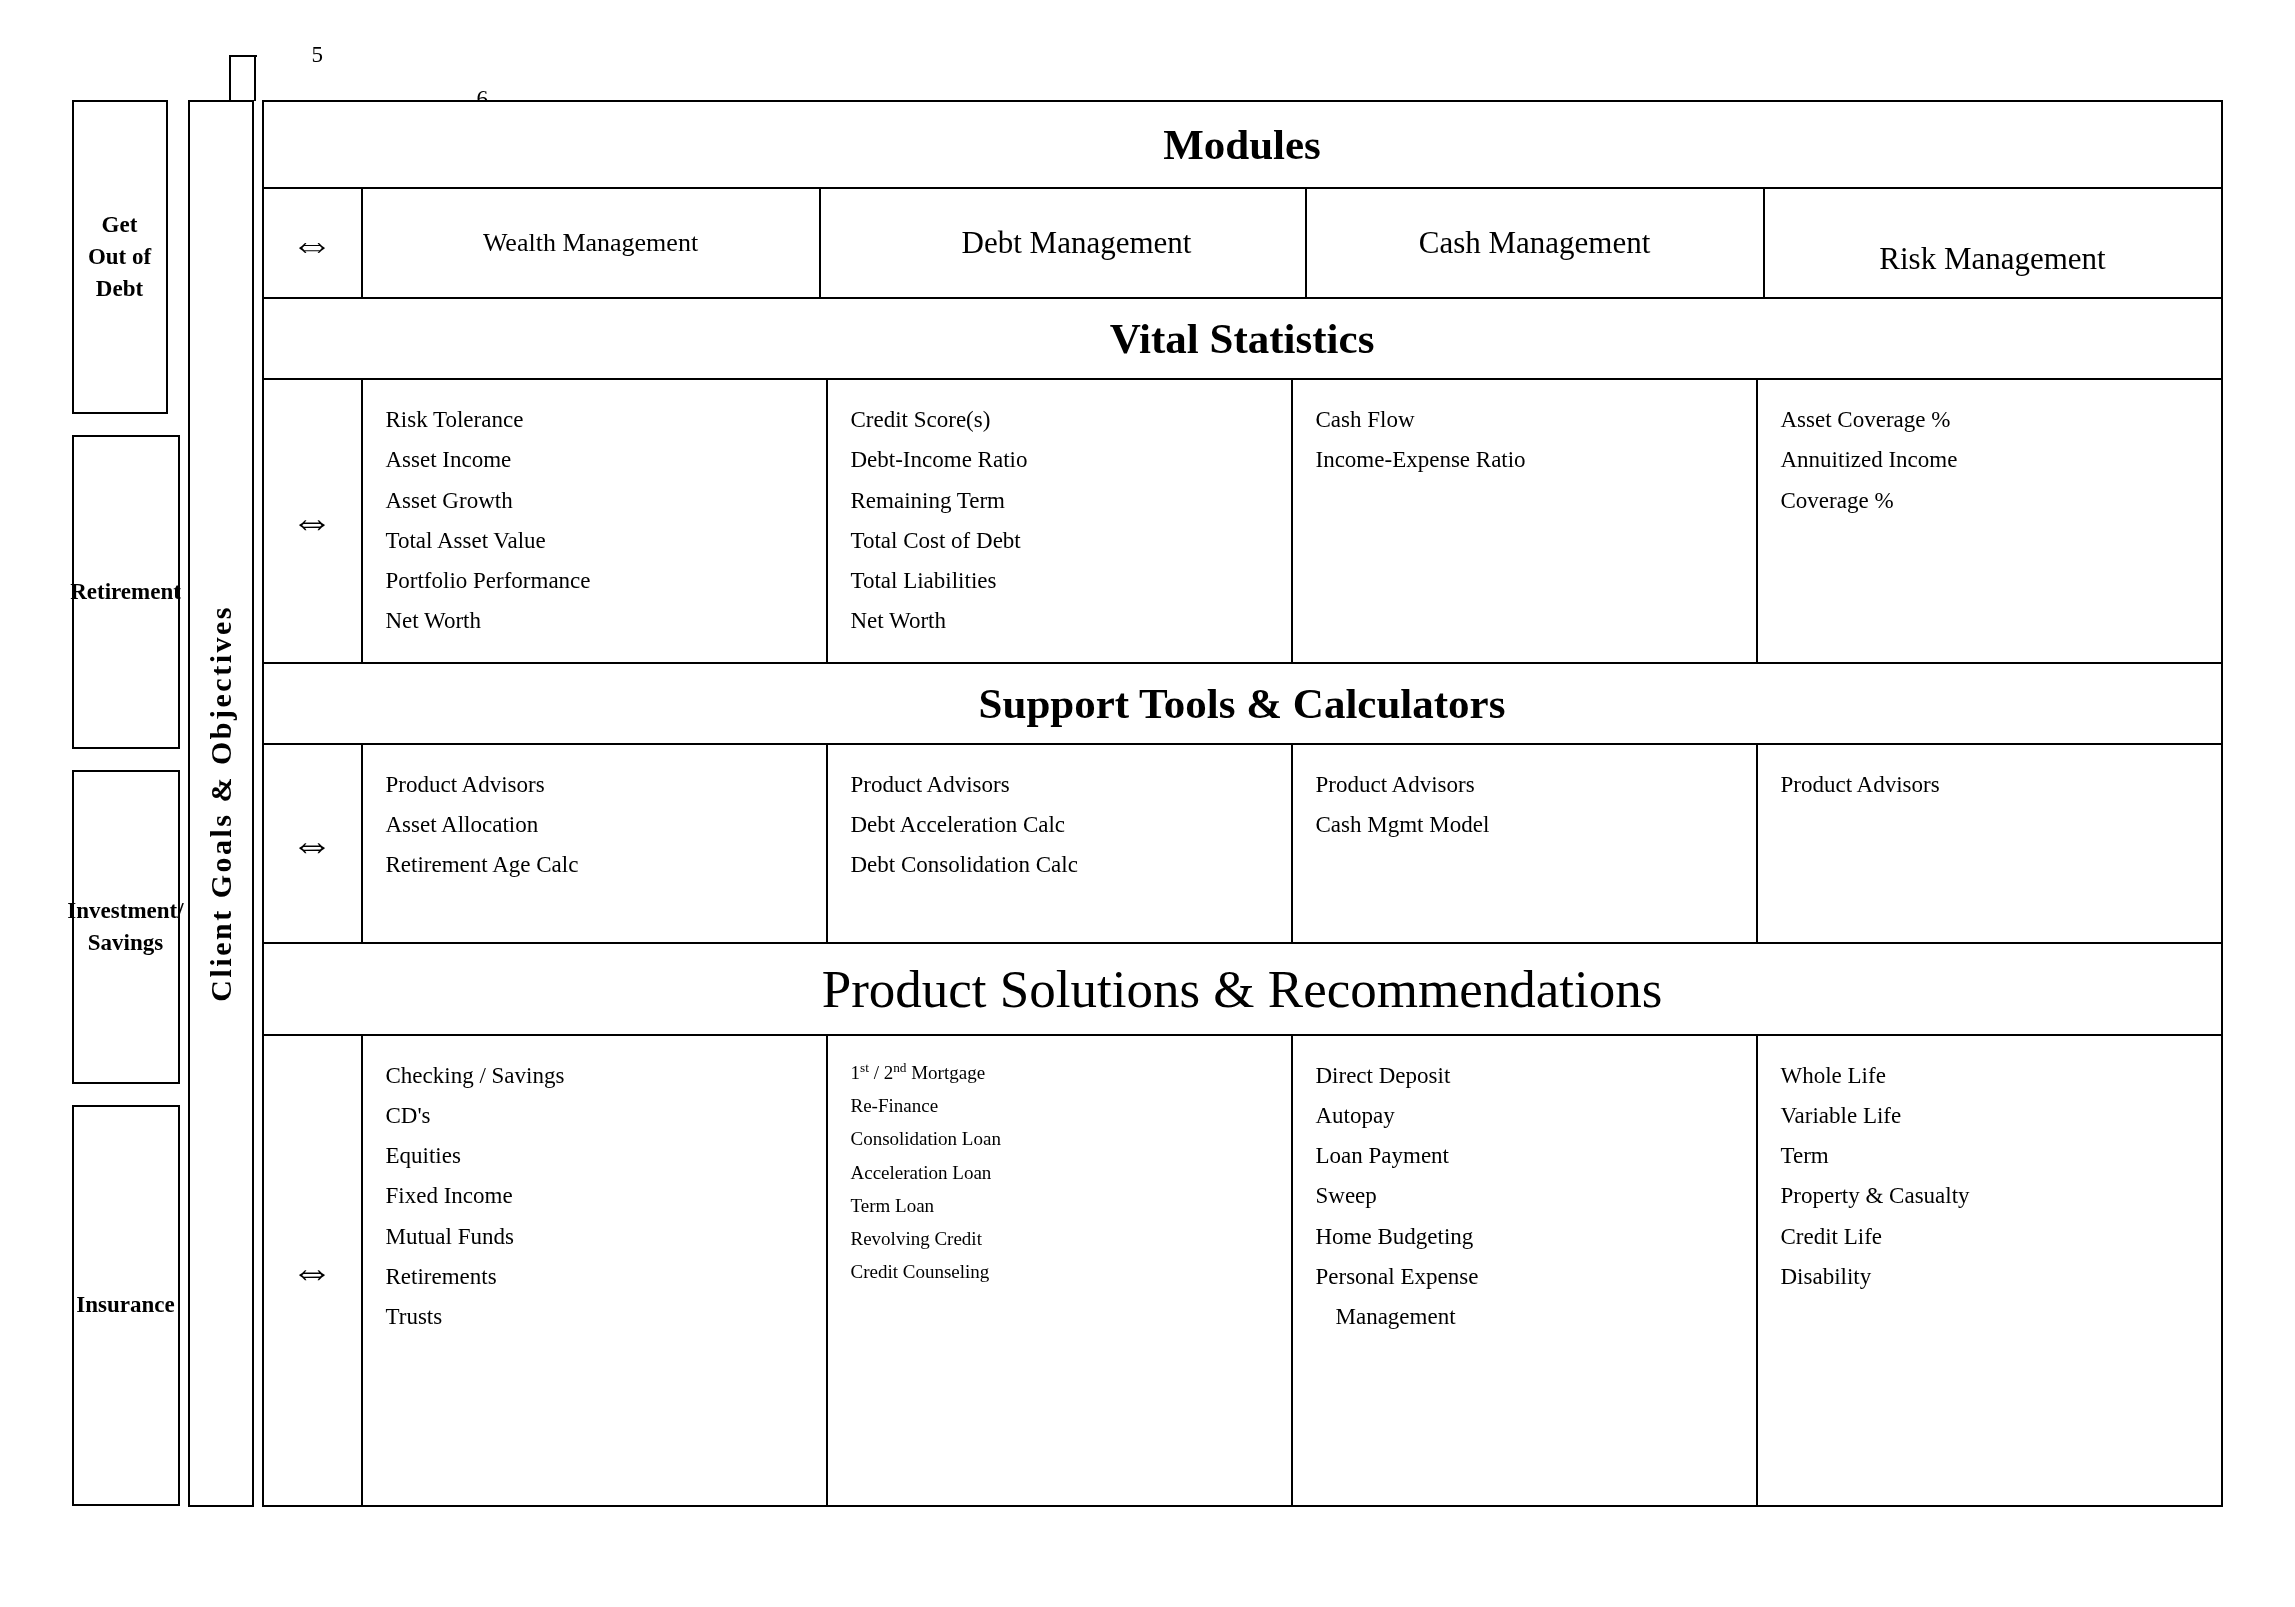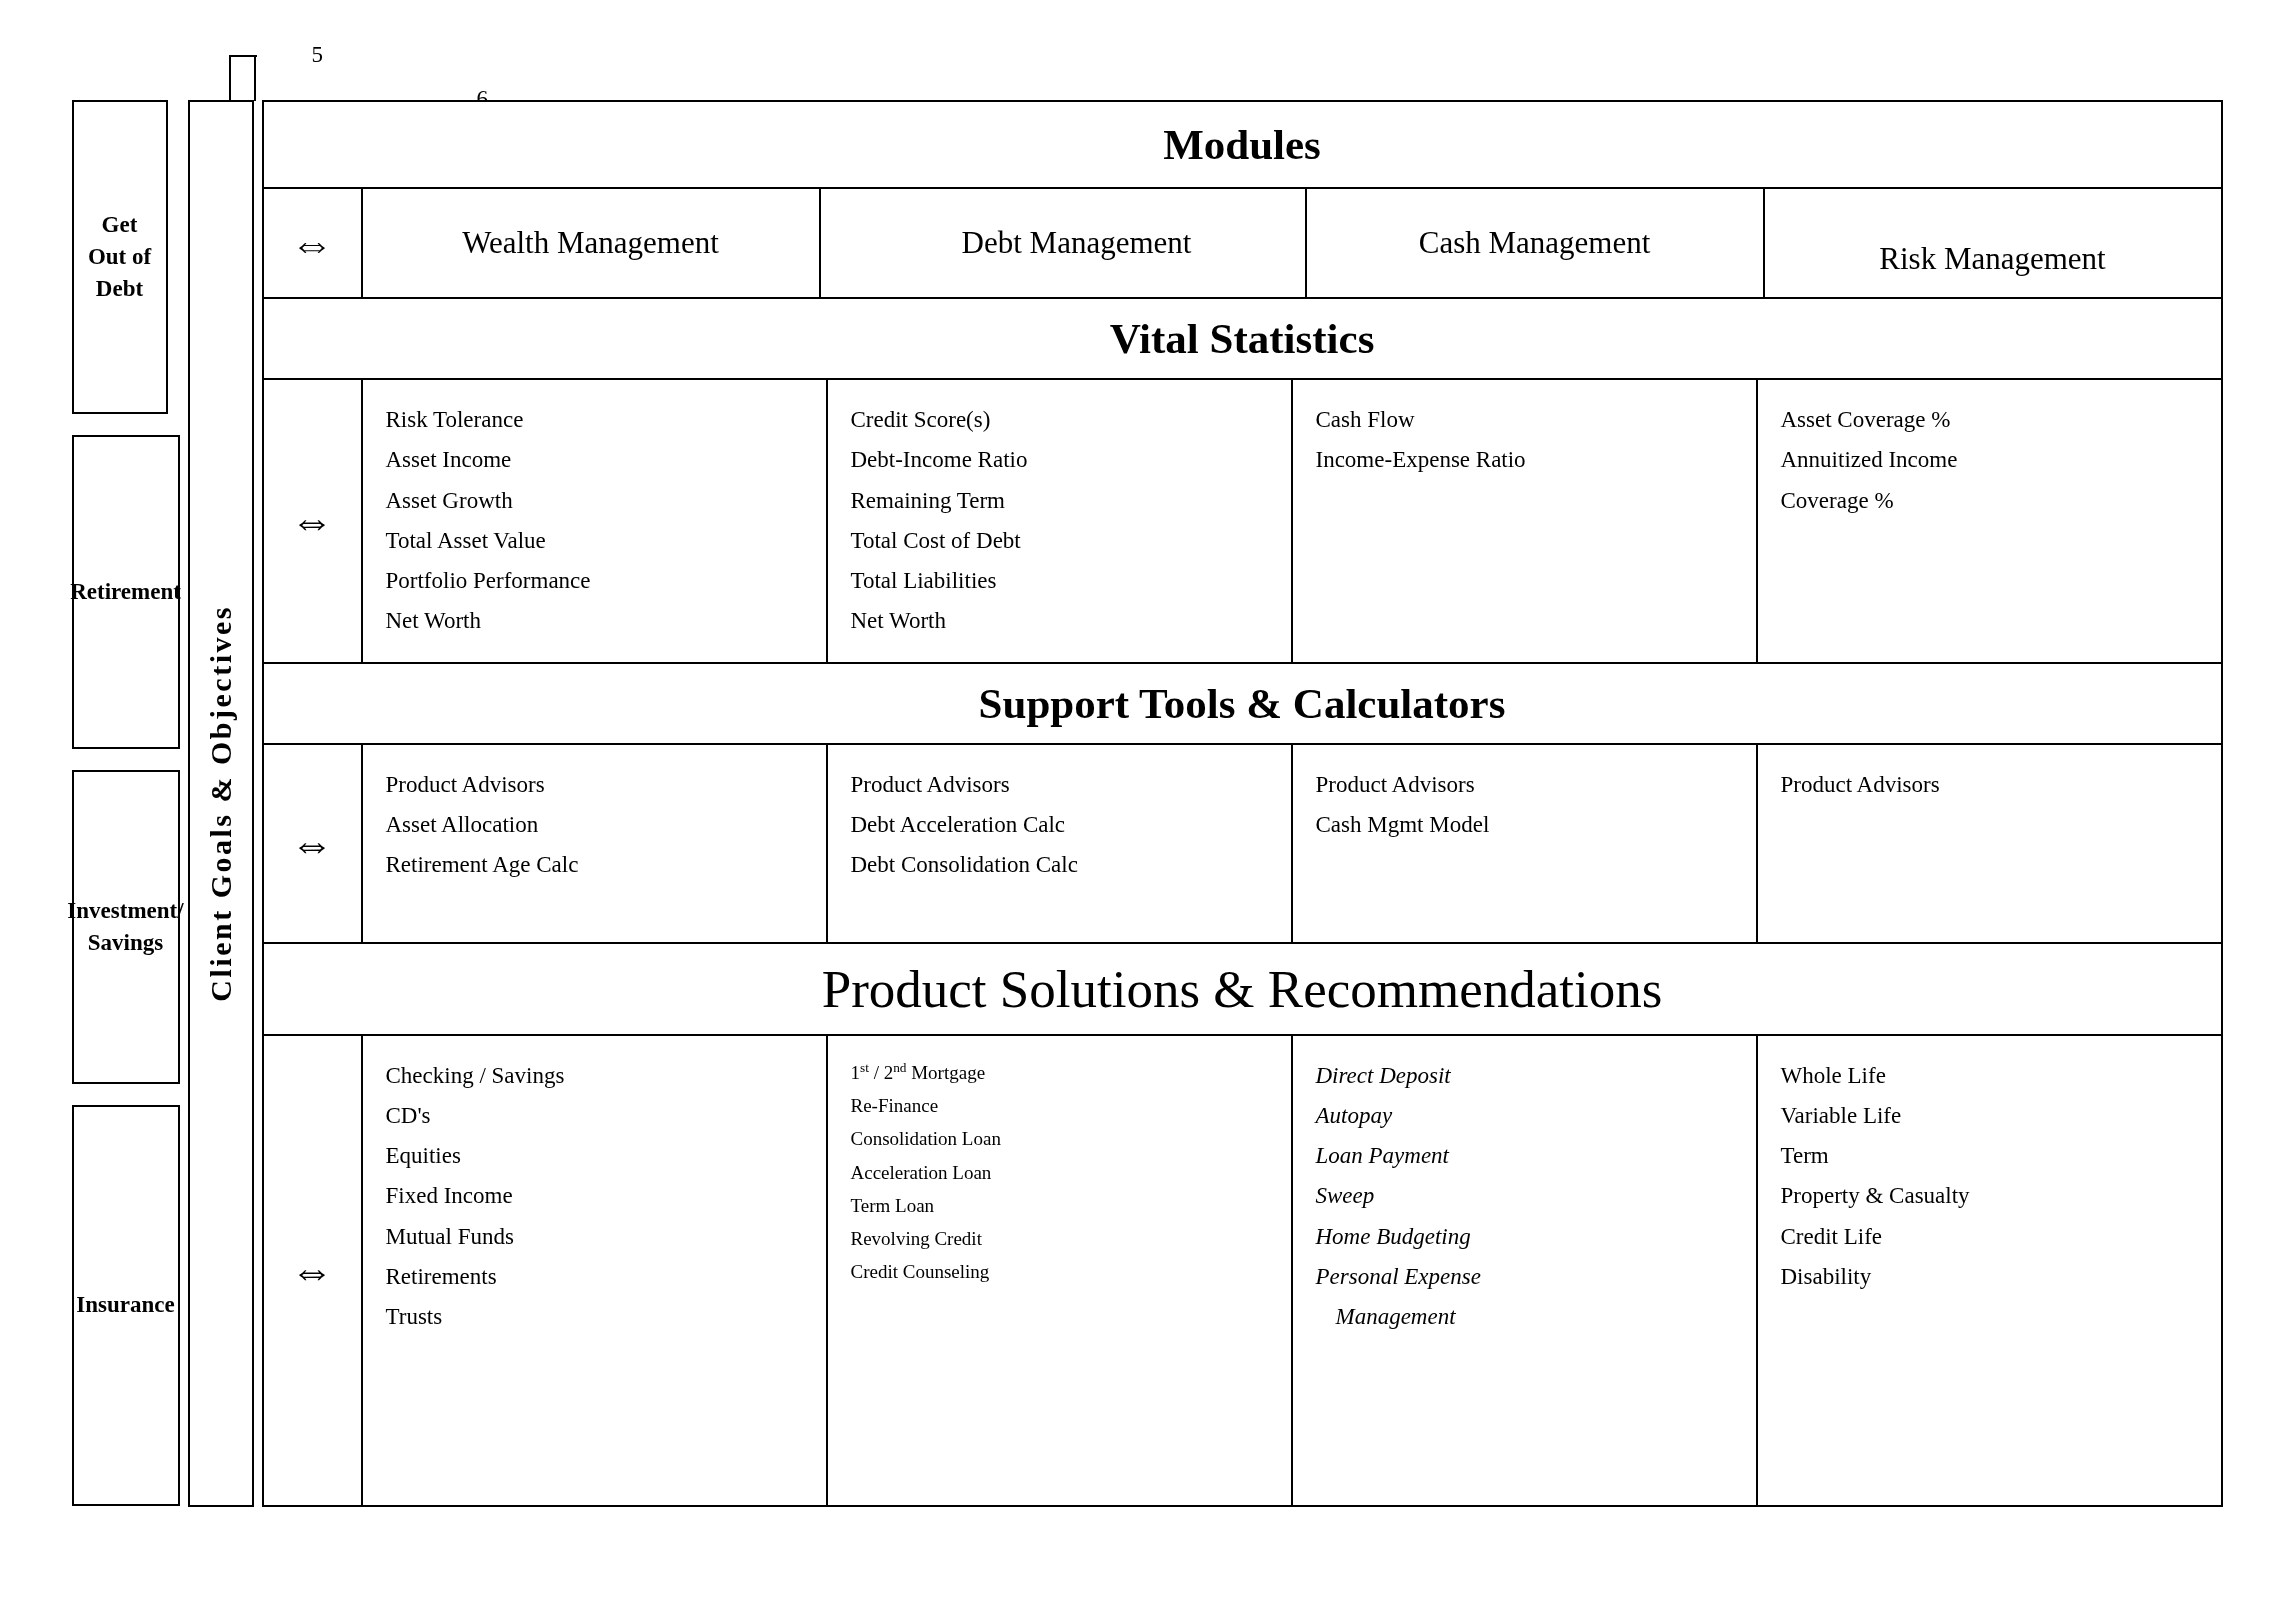--- a/index.html
+++ b/index.html
@@ -85,21 +85,21 @@
 
       <div style="text-align:center; font-size:43px; font-weight:bold; padding:18px 8.3px; border-bottom:2.5px solid #000;">Modules</div>
 
       <div style="display:flex; align-items:stretch; border-bottom:2.5px solid #000;">
 
         <div style="width:99px; display:flex; align-items:center; justify-content:center; border-right:2.5px solid #000; flex-shrink:0;">
           <span style="font-size:43px; font-weight:bold;">⇔</span>
         </div>
 
         <div style="flex:1; display:flex;">
-          <div style="flex:1; border-right:2.5px solid #000; display:flex; align-items:center; justify-content:center; text-align:center; font-size:31px; padding:18px 12.4px; min-height:108px;">Wealth
+          <div style="flex:1; border-right:2.5px solid #000; display:flex; align-items:center; justify-content:center; text-align:center; font-size:26px; padding:18px 12.4px; min-height:108px;">Wealth
 Management</div>
           <div style="flex:1; border-right:2.5px solid #000; display:flex; align-items:center; justify-content:center; text-align:center; font-size:31px; padding:18px 12.4px;margin-left:28px;">Debt
 Management</div>
           <div style="flex:1; border-right:2.5px solid #000; display:flex; align-items:center; justify-content:center; text-align:center; font-size:31px; padding:18px 12.4px;">Cash
 Management</div>
           <div style="flex:1; display:flex; align-items:center; justify-content:center; text-align:center; font-size:31px; padding:18px 12.4px;margin-top:32px;">Risk
 Management</div>
         </div>
       </div>
 
@@ -189,21 +189,21 @@
           </div>
           <div style="flex:1; border-right:2.5px solid #000; padding:20px 23px; font-size:19px; line-height:1.75;">
             <div>1<sup>st</sup> / 2<sup>nd</sup> Mortgage</div>
             <div>Re-Finance</div>
             <div>Consolidation Loan</div>
             <div>Acceleration Loan</div>
             <div>Term Loan</div>
             <div>Revolving Credit</div>
             <div>Credit Counseling</div>
           </div>
-          <div style="flex:1; border-right:2.5px solid #000; padding:20px 23px; font-size:23px; line-height:1.75;font-style:italic;">
+          <div style="flex:1; border-right:2.5px solid #000; padding:20px 23px; font-size:23px; line-height:1.75;">
             <div>Direct Deposit</div>
             <div>Autopay</div>
             <div>Loan Payment</div>
             <div>Sweep</div>
             <div>Home Budgeting</div>
             <div>Personal Expense</div>
             <div style="padding-left:20px;">Management</div>
           </div>
           <div style="flex:1; padding:20px 23px; font-size:23px; line-height:1.75;">
             <div>Whole Life</div>

